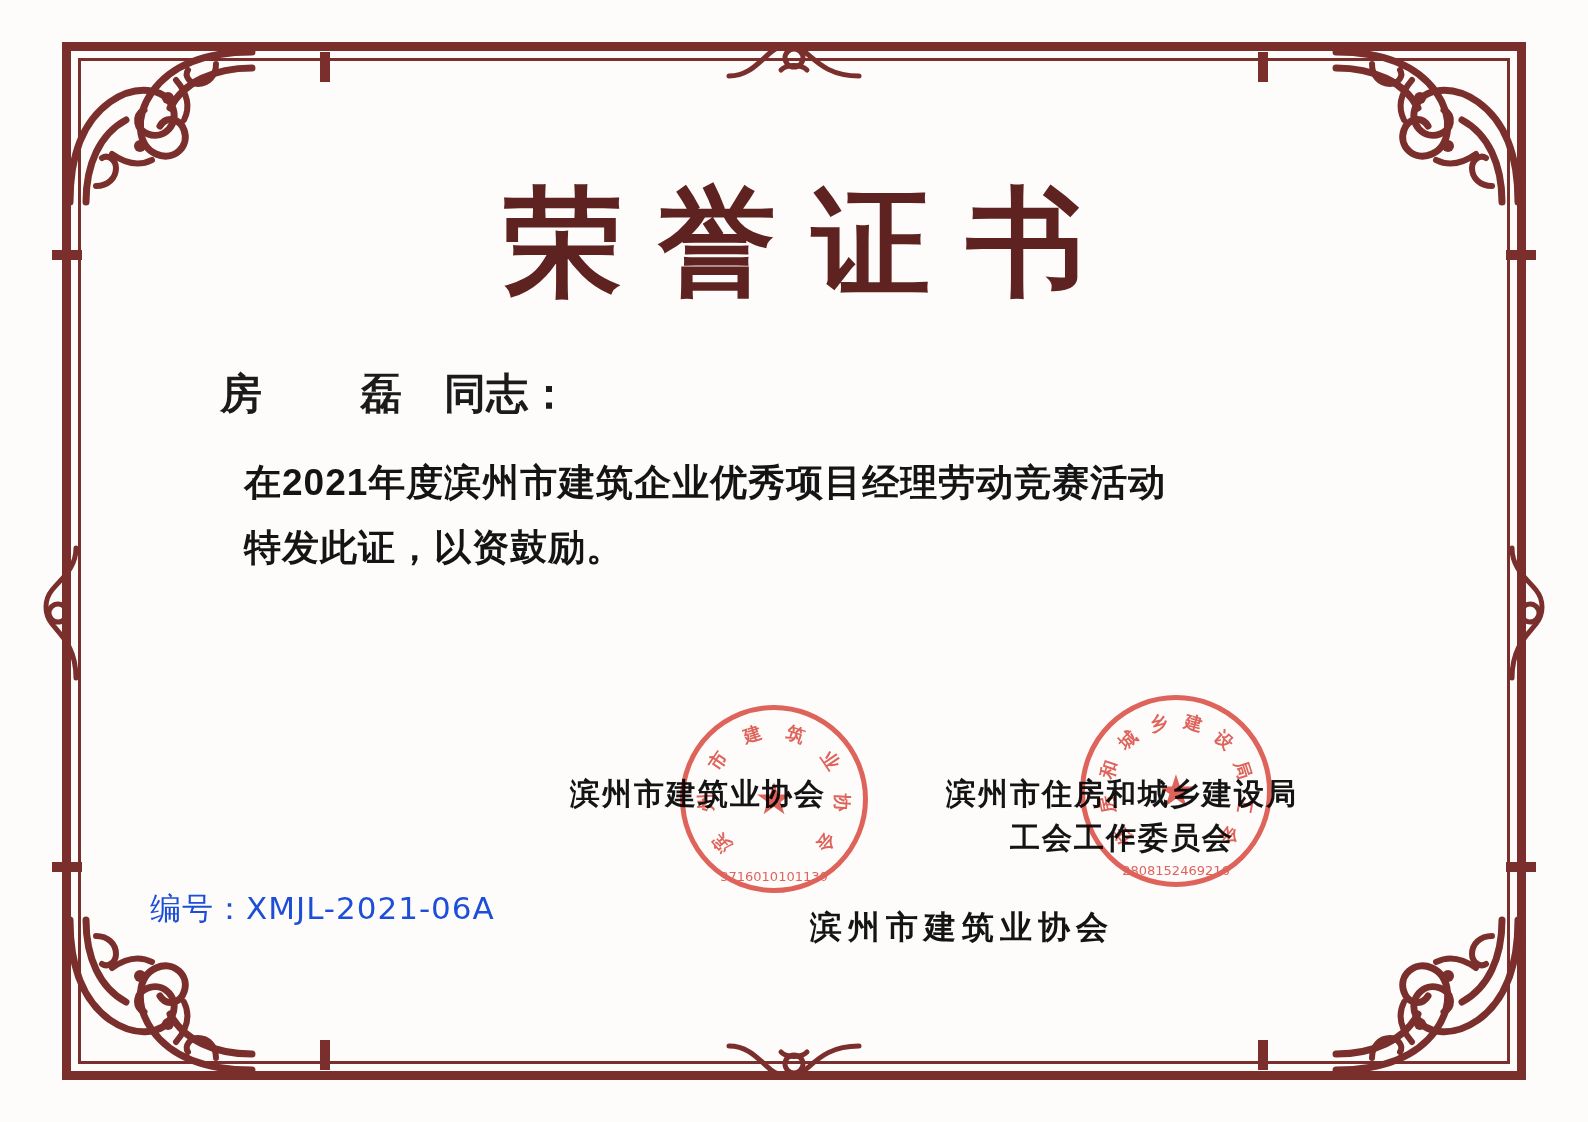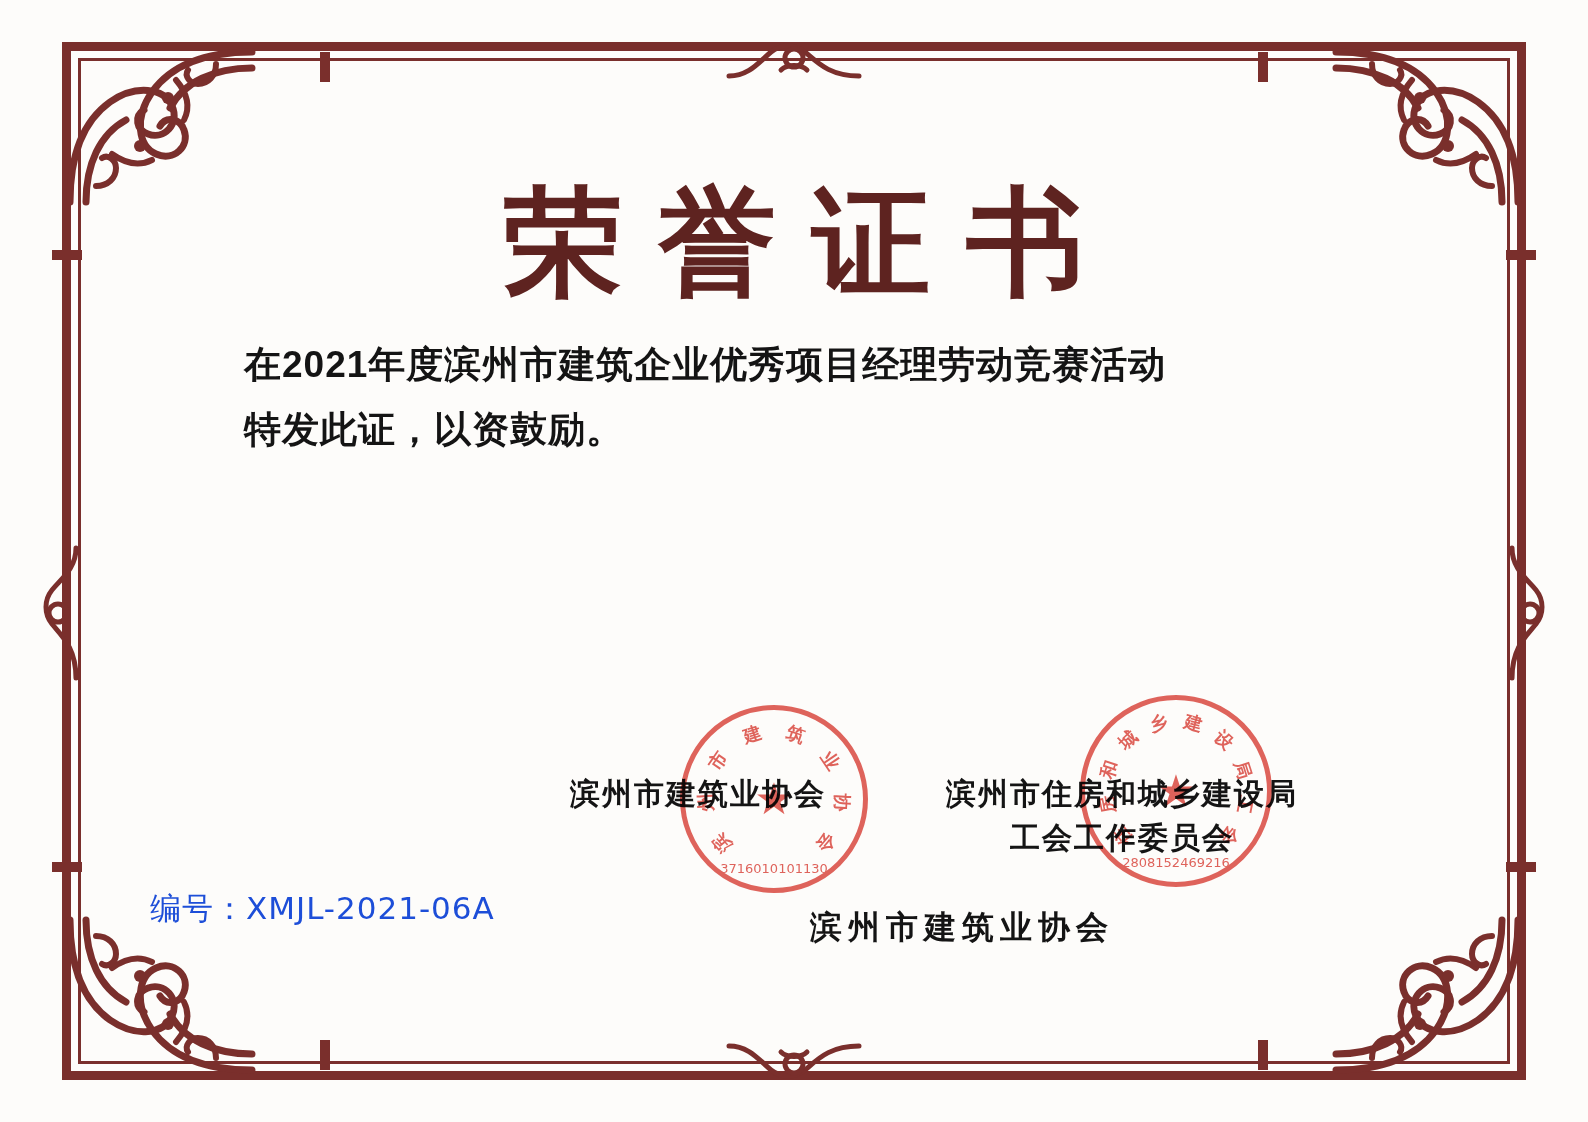--- a/index.html
+++ b/index.html
@@ -184,21 +184,21 @@
     left: 50%;
     top: 50%;
     font-size: 18px;
     font-weight: bold;
     font-family: "DejaVu Serif", "Liberation Serif", serif;
     transform-origin: 0 0;
   }
   .seal .bottom-code {
     position: absolute;
     left: 0; right: 0;
-    bottom: 12px;
+    bottom: 4px;
     text-align: center;
     font-size: 13px;
     font-family: "DejaVu Sans", "Liberation Sans", sans-serif;
   }
   #seal-left  { left: 570px; top: 615px; width: 178px; height: 178px; }
   #seal-right { left: 970px; top: 605px; width: 182px; height: 182px; }
 </style>
 </head>
 <body>
 
@@ -297,20 +297,23 @@
   <div class="tick v" style="right:320px; bottom:52px;"></div>
   <div class="tick h" style="left:52px; top:250px;"></div>
   <div class="tick h" style="left:52px; bottom:250px;"></div>
   <div class="tick h" style="right:52px; top:250px;"></div>
   <div class="tick h" style="right:52px; bottom:250px;"></div>
 
   <div class="content">
 
     <div class="title">荣誉证书</div>
 
+    <div class="recipient">
+      <span class="name">房　磊</span><span>同志：</span>
+    </div>
 
     <div class="body-text">
       <p class="indent">在2021年度滨州市建筑企业优秀项目经理劳动竞赛活动</p>
       <p class="indent">特发此证，以资鼓励。</p>
     </div>
 
     <div class="sign-area">
 
       <div class="signers">
         <div class="signer">

